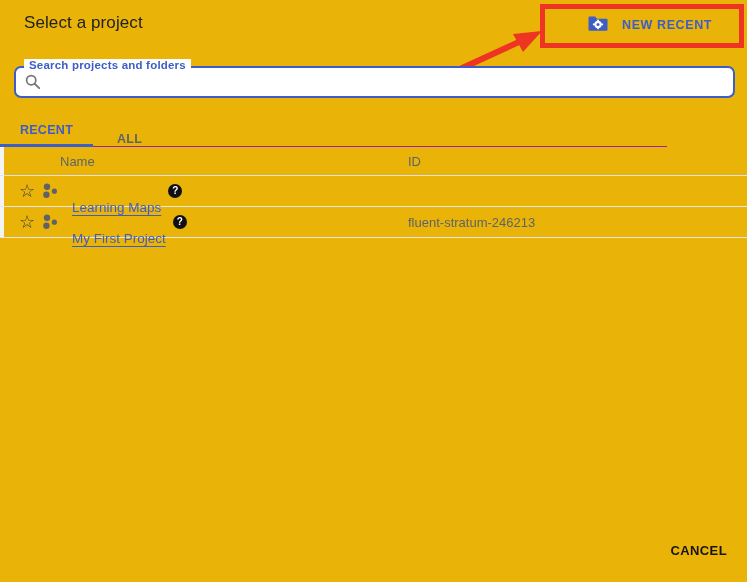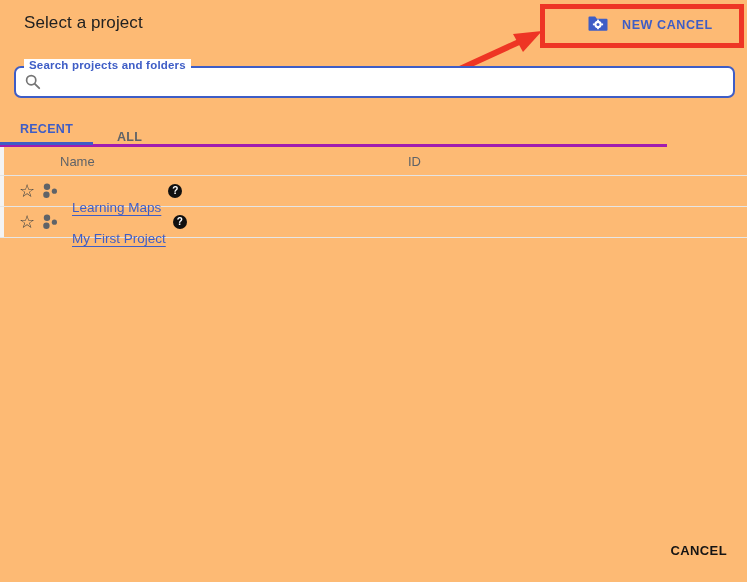--- a/index.html
+++ b/index.html
@@ -1,19 +1,19 @@
 <!DOCTYPE html>
 <html><head>
 <meta charset="utf-8">
 <style>
   * { margin:0; padding:0; box-sizing:border-box; }
   html,body { background:#ffffff; }
   body { font-family:"Liberation Sans", sans-serif; }
   .page {
-    position:relative; width:747px; height:582px; background:#fdba74; overflow:hidden;padding-left:40px;
+    position:relative; width:747px; height:582px; background:#eab308; overflow:hidden;padding-left:40px;
   }
 
   
   .dialog-title {
     position:absolute; left:24px; top:13px;
     font-size:17px; color:#212121; letter-spacing:.1px;
   }
   .new-project-btn {
     position:absolute; left:588px; top:12px; height:26px;
     display:flex; align-items:center; gap:14px;
@@ -44,21 +44,21 @@
   .search-icon { position:absolute; left:8px; top:5px; width:18px; height:18px; }
   .search-input {
     position:absolute; left:32px; top:2px; width:676px; height:24px;
     border:none; outline:none; font-size:14px; color:#212121; background:transparent;
     font-family:"Liberation Sans", sans-serif;
   }
 
   
   .tabs {
     position:absolute; left:0; top:114px; width:667px; height:33px;
-    display:flex; border-bottom:3px solid #a21caf;
+    display:flex; border-bottom:1px solid #a21caf;
   }
   .tab {
     height:100%; display:flex; align-items:center; justify-content:center;
     font-size:12.5px; font-weight:700; letter-spacing:.3px; color:#5f6368;
     cursor:pointer; position:relative;
   }
   .tab-recent  { width:93px; }
   .tab-starred { width:104px; }
   .tab-all     { width:73px;align-items:flex-end; }
   .tab.active  { color:#3e5dc6; }
@@ -117,21 +117,21 @@
       <svg width="20" height="17" viewBox="0 0 20 17">
         <path d="M1.5 1.5 h5.6 l1.8 2.2 h9.6 a1 1 0 0 1 1 1 v10 a1 1 0 0 1 -1 1 h-17 a1 1 0 0 1 -1 -1 v-12.2 a1 1 0 0 1 1 -1 z" fill="#3e5dc6"></path>
         <circle cx="10" cy="9.4" r="3.6" fill="#ffffff"></circle>
         <rect x="9.1" y="4.6" width="1.8" height="2" fill="#ffffff"></rect>
         <rect x="9.1" y="12.2" width="1.8" height="2" fill="#ffffff"></rect>
         <rect x="4.9" y="8.5" width="2" height="1.8" fill="#ffffff"></rect>
         <rect x="13.1" y="8.5" width="2" height="1.8" fill="#ffffff"></rect>
         <circle cx="10" cy="9.4" r="1.5" fill="#3e5dc6"></circle>
       </svg>
     </span>
-    <span class="npb-label">NEW CANCEL</span>
+    <span class="npb-label">NEW RECENT</span>
   </button>
 
   <div class="anno-box"></div>
   <svg class="anno-arrow" width="747" height="582" viewBox="0 0 747 582">
     <line x1="425" y1="85" x2="519" y2="42" stroke="#ee3524" stroke-width="6"></line>
     <polygon points="542,31 523,52 513,34" fill="#ee3524"></polygon>
   </svg>
 
   <div class="search-field">
     <span class="search-label">Search projects and folders</span>
@@ -178,18 +178,19 @@
       <button class="star-btn">☆</button>
       <span class="proj-icon">
         <svg width="18" height="18" viewBox="0 0 18 18">
           <circle cx="6" cy="4.8" r="3.2" fill="#5f6368"></circle>
           <circle cx="5.4" cy="12.8" r="3.2" fill="#5f6368"></circle>
           <circle cx="13.4" cy="9.2" r="2.6" fill="#5f6368"></circle>
         </svg>
       </span>
       <a class="proj-link">My First Project</a>
       <button class="help-btn">?</button>
+      <span class="cell-id">fluent-stratum-246213</span>
     </div>
   </div>
 
   <button class="cancel-btn">CANCEL</button>
 
 </div>
 
 </body></html>

